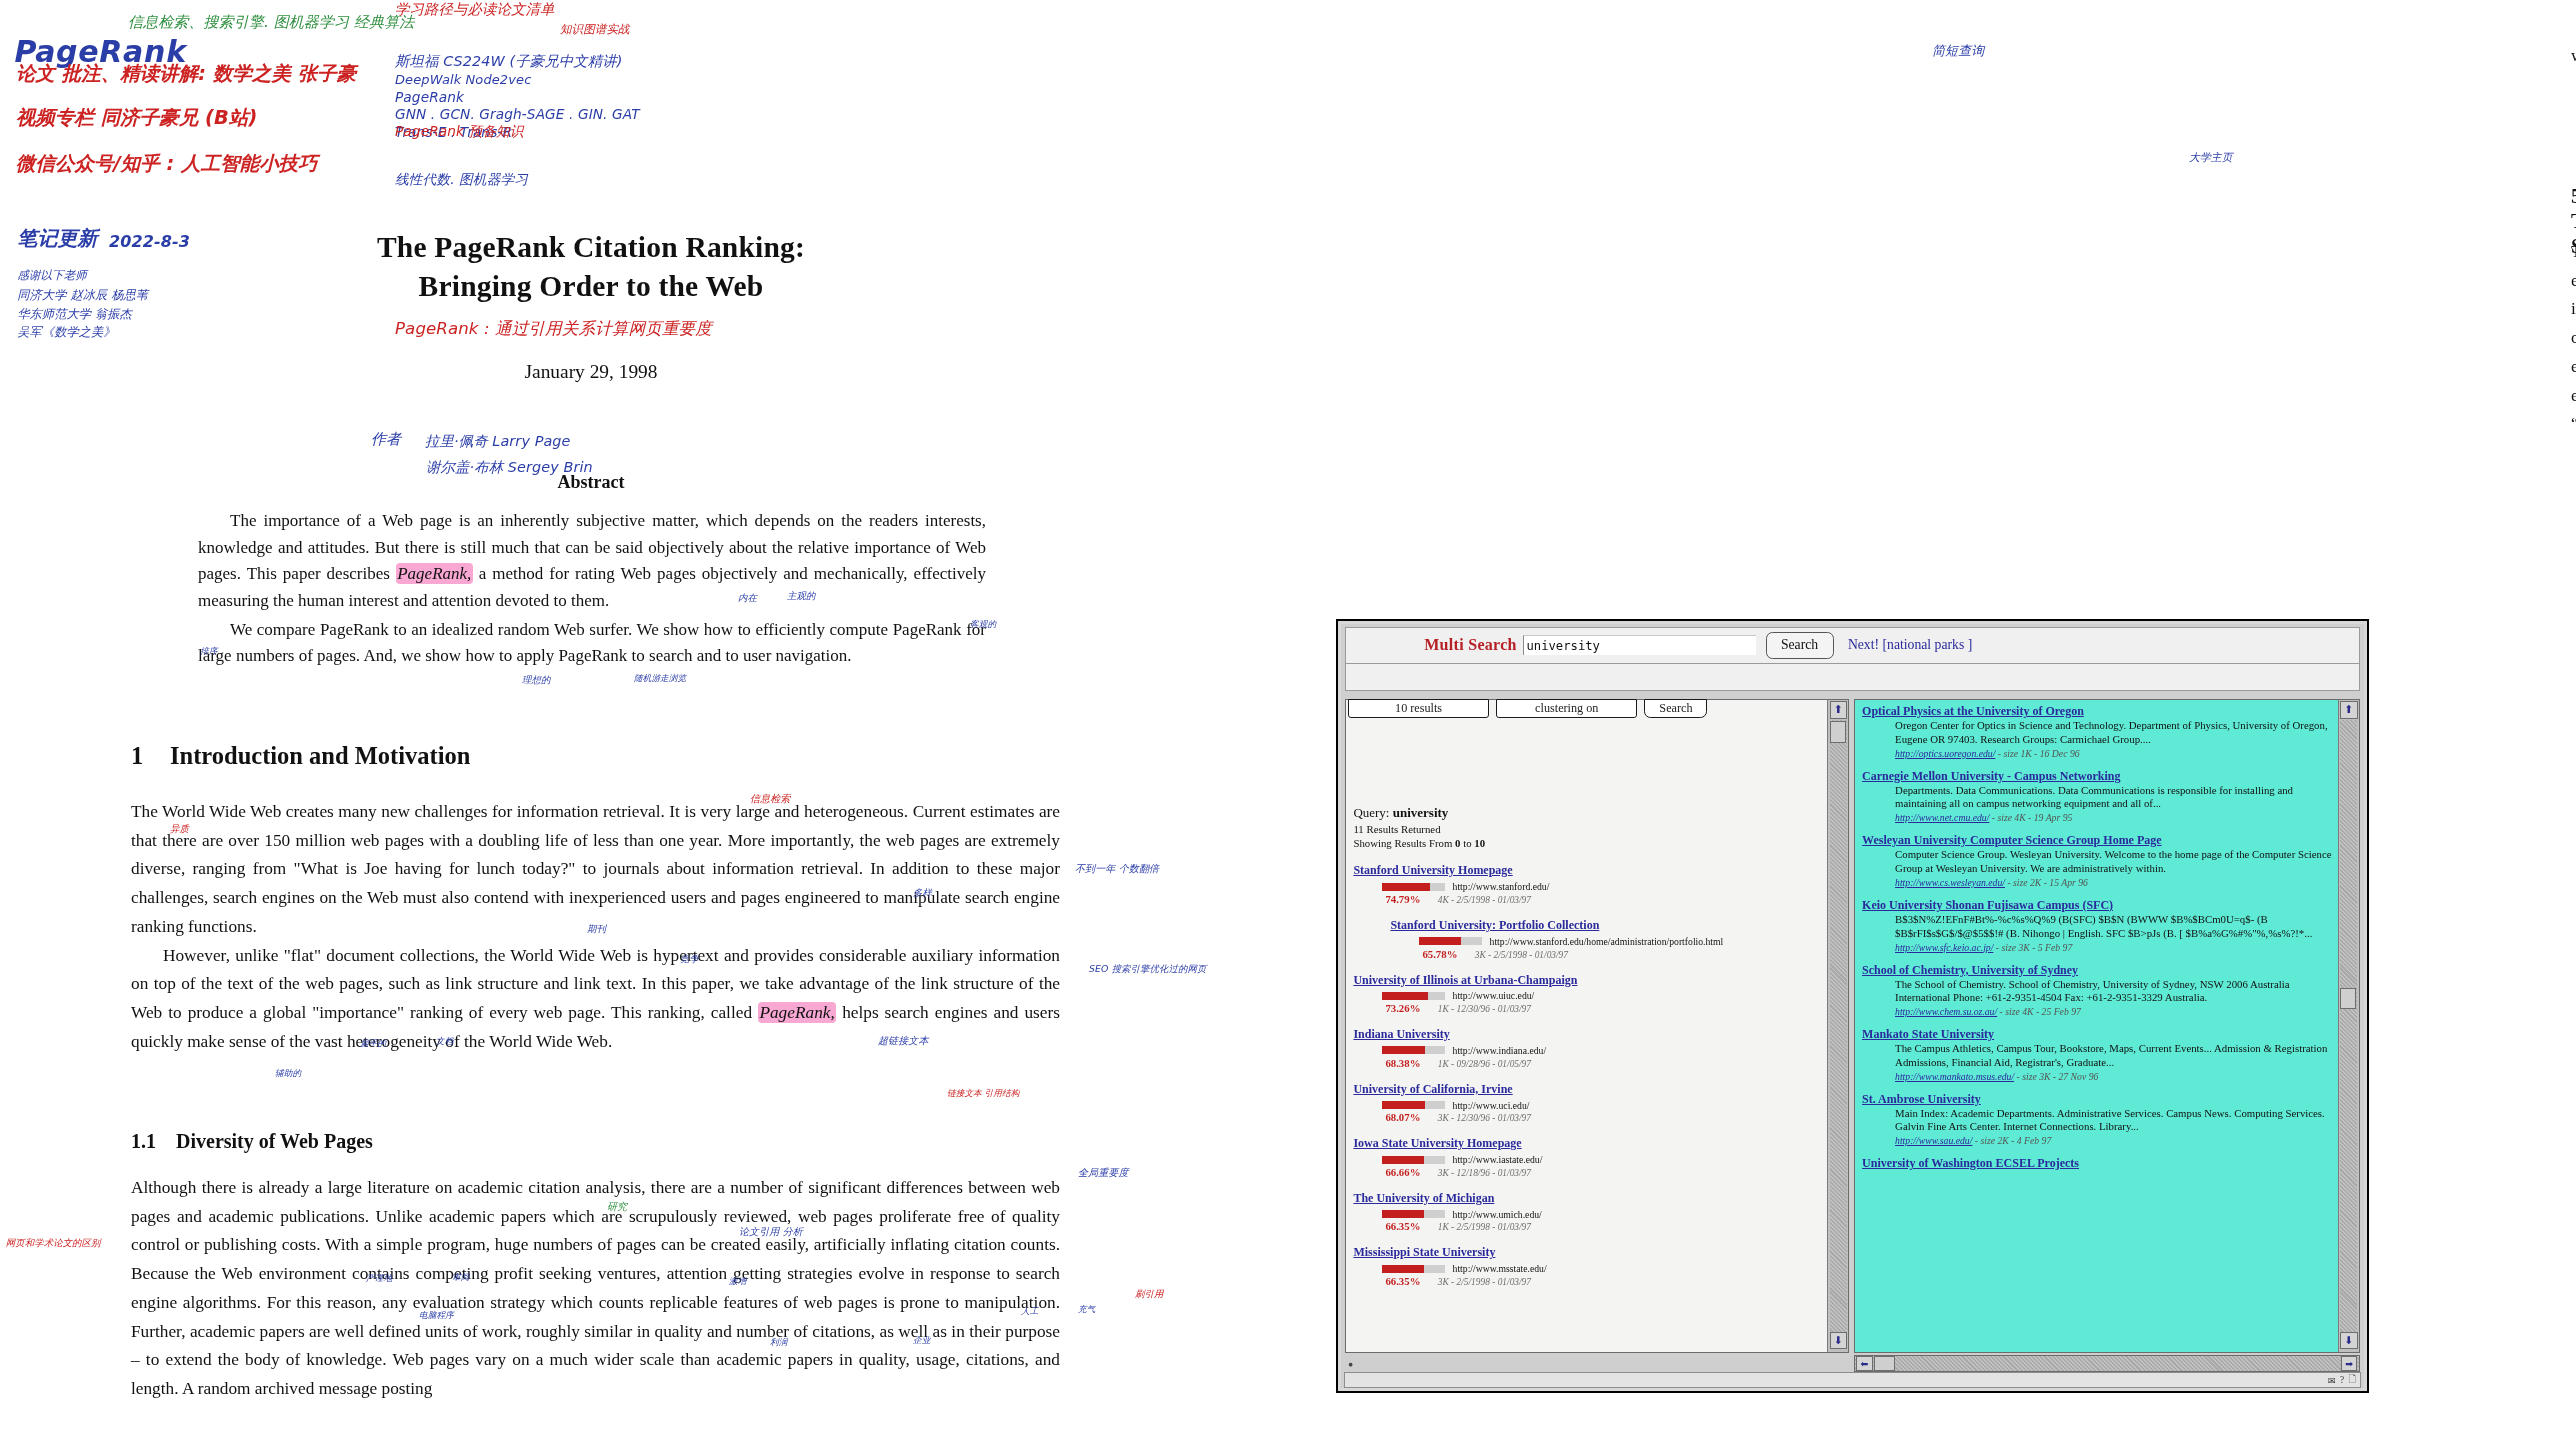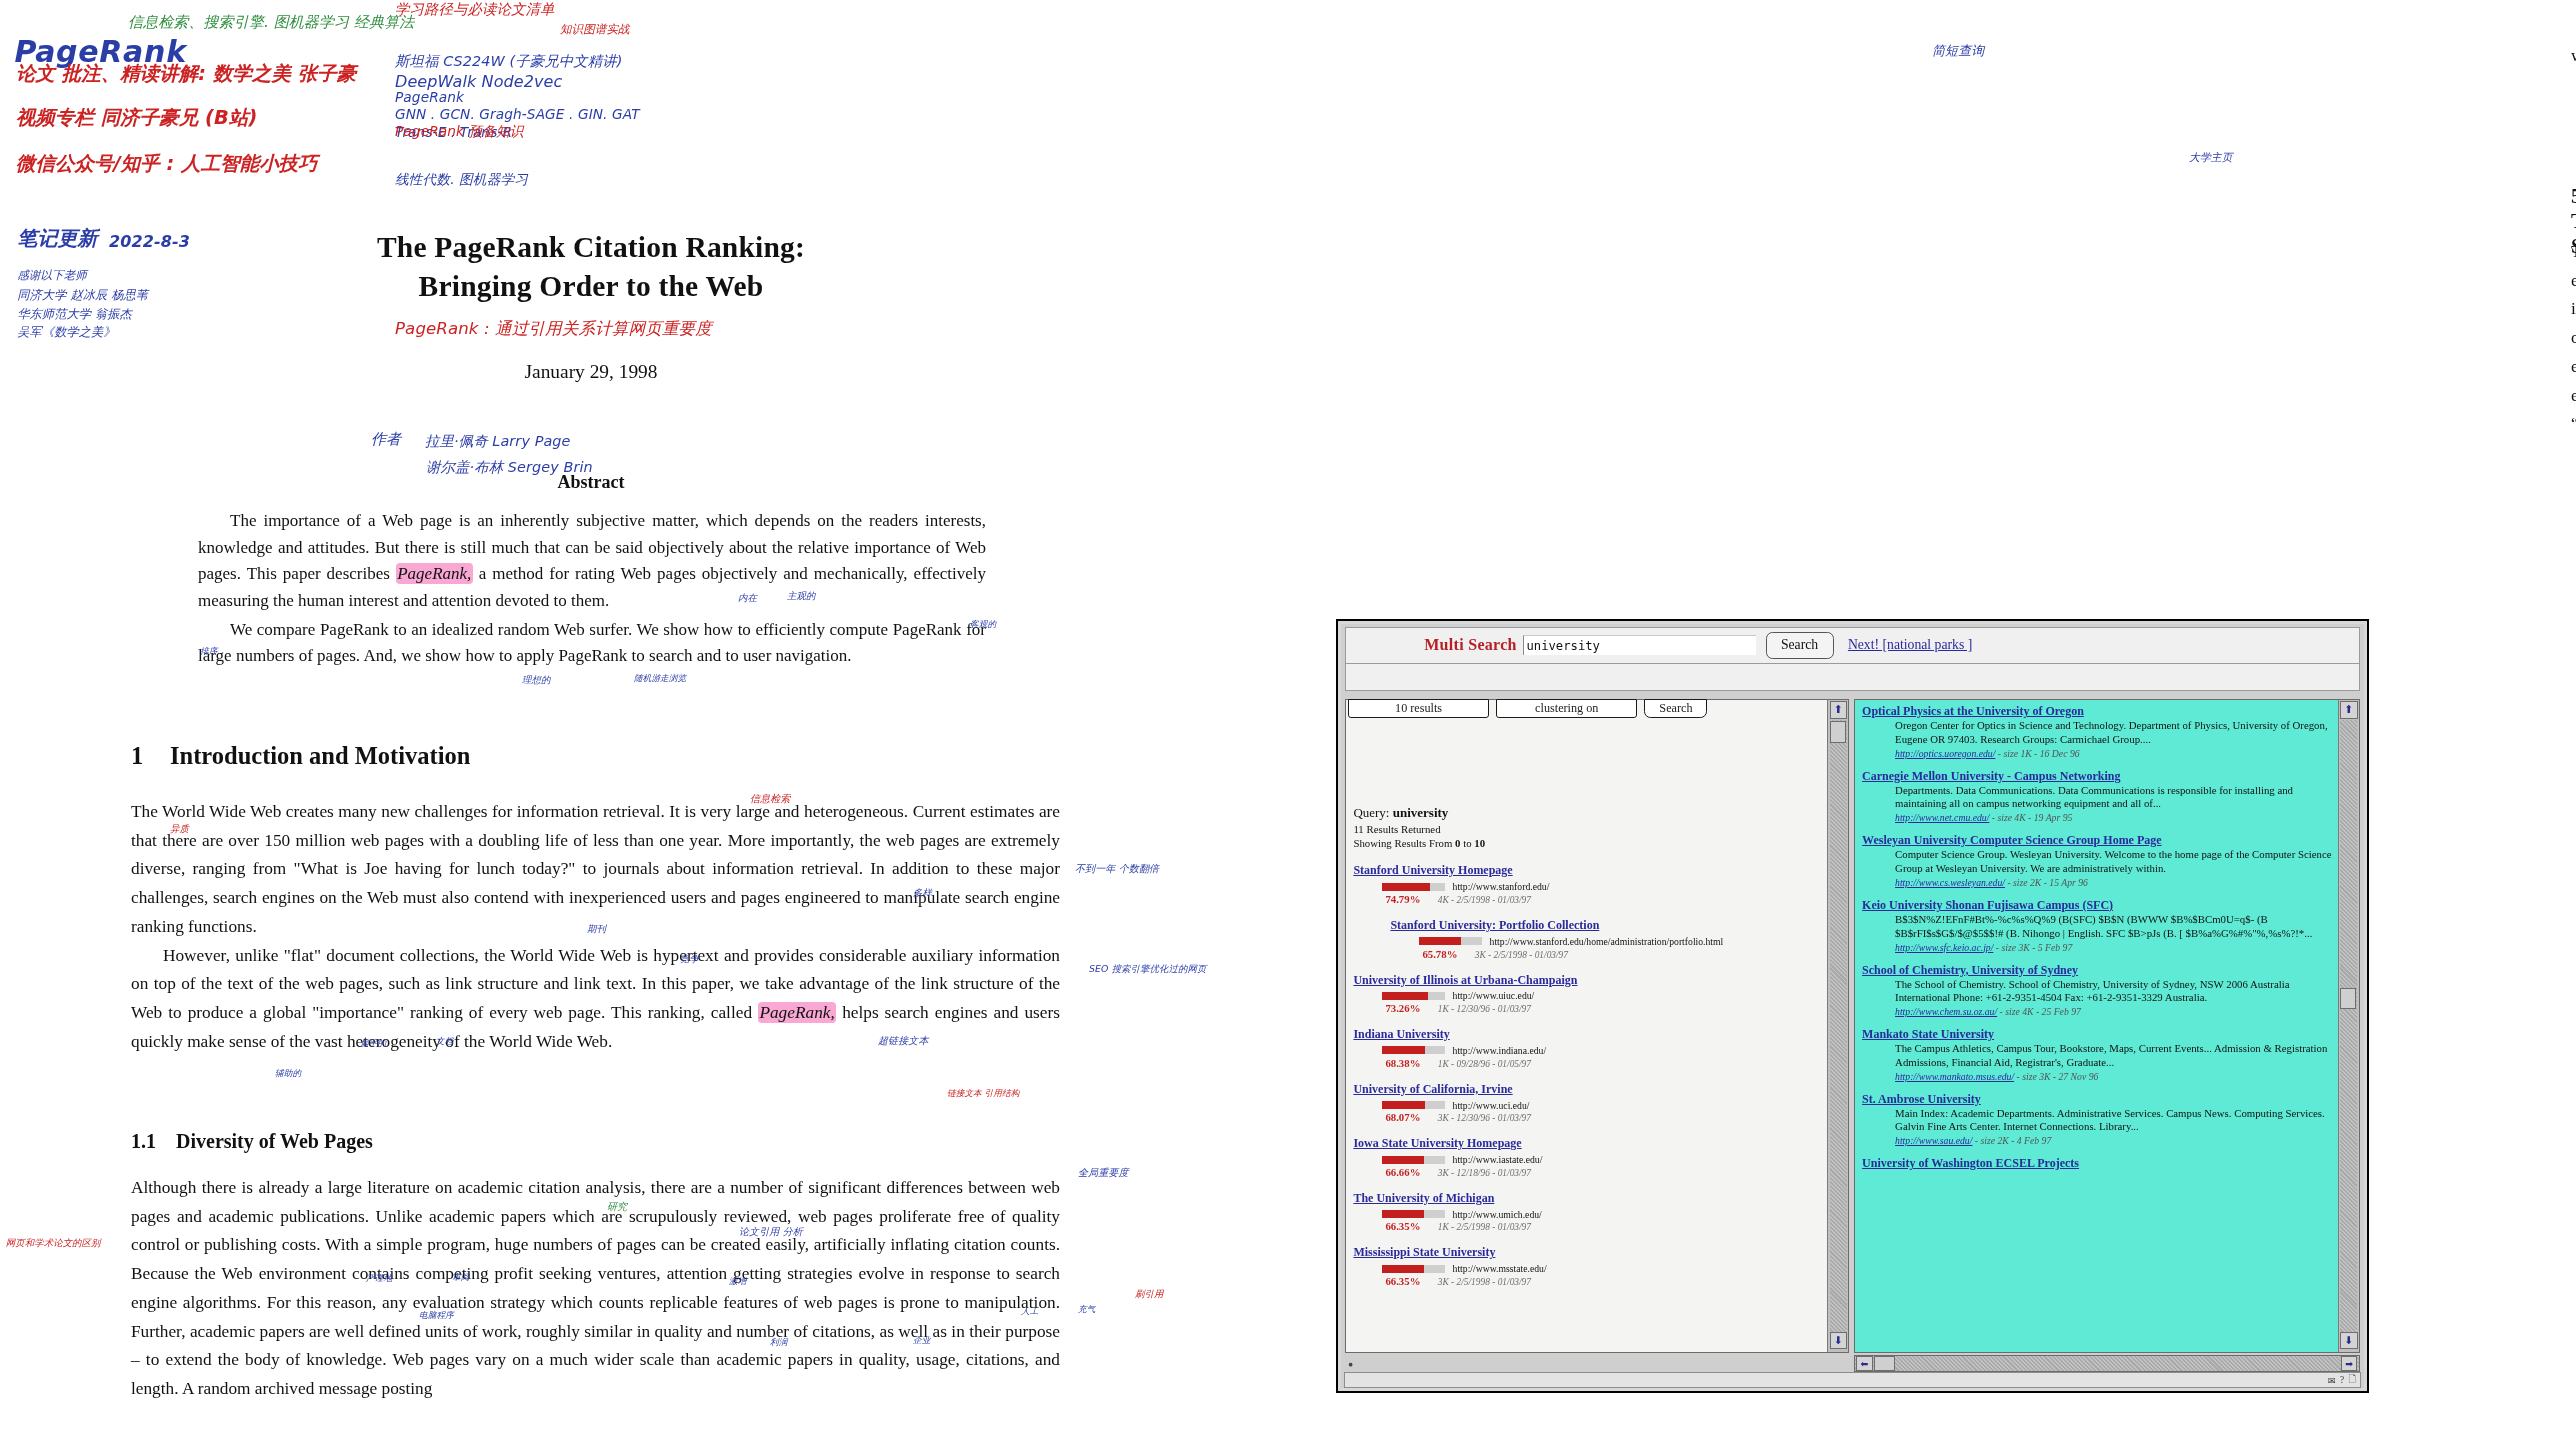--- a/index.html
+++ b/index.html
@@ -117,21 +117,21 @@
     font-family:"DejaVu Sans Mono", monospace;font-size:12.2px;
     display:flex;align-items:center;padding-left:2.9px;color:#111;
   }
   .ms-btn{
     margin-left:10px;width:66px;height:24.5px;background:#f4f4f4;
     border:1.4px solid #555;border-radius:6.5px;
     display:flex;align-items:center;justify-content:center;
     font-size:13.7px;color:#111;
   }
   .ms-next{
-    margin-left:14.4px;font-size:13.7px;color:#2a2a9c;text-decoration:underline;
+    margin-left:14.4px;font-size:13.7px;color:#2a2a9c;
   }
   .msrow2{
     position:absolute;left:4.3px;top:40px;right:4.3px;height:27px;
     background:#f0f0f0;border:1.4px solid #9a9a9a;border-top:none;box-sizing:border-box;
   }
 
   
   .pane{
     position:absolute;top:75px;bottom:35px;
     border:1.4px solid #6b6b6b;box-sizing:border-box;background:#f4f4f2;
@@ -235,21 +235,21 @@
     <div class="ann ann-blue hw" style="left:109px;top:202px;font-size:16px;font-weight:bold;">2022-8-3</div>
 
     <div class="ann ann-blue hw" style="left:17.3px;top:238px;font-size:11.5px;">感谢以下老师</div>
     <div class="ann ann-blue hw" style="left:17.3px;top:257px;font-size:12.2px;">同济大学  赵冰辰 杨思苇</div>
     <div class="ann ann-blue hw" style="left:17.3px;top:276px;font-size:12.2px;">华东师范大学 翁振杰</div>
     <div class="ann ann-blue hw" style="left:17.3px;top:294px;font-size:12.2px;">吴军《数学之美》</div>
 
     <div class="ann ann-red hw" style="left:395px;top:1.4px;font-size:14.4px;">学习路径与必读论文清单</div>
     <div class="ann ann-blue hw" style="left:395px;top:21.6px;font-size:14.4px;">斯坦福 CS224W (子豪兄中文精讲)</div>
     <div class="ann ann-red hw" style="left:560px;top:23px;font-size:11.5px;">知识图谱实战</div>
-    <div class="ann ann-blue hw" style="left:395px;top:42px;font-size:16px;">DeepWalk   Node2vec</div>
+    <div class="ann ann-blue hw" style="left:395px;top:42px;font-size:13px;">DeepWalk   Node2vec</div>
     <div class="ann ann-blue hw" style="left:395px;top:59px;font-size:13.7px;">PageRank</div>
     <div class="ann ann-blue hw" style="left:395px;top:76px;font-size:13.7px;">GNN . GCN. Gragh-SAGE . GIN. GAT</div>
     <div class="ann ann-blue hw" style="left:395px;top:94px;font-size:13.7px;">Trans-E . Trans-R</div>
     <div class="ann ann-red hw" style="left:395px;top:124px;font-size:13.7px;">PageRank 预备知识</div>
     <div class="ann ann-blue hw" style="left:395px;top:141px;font-size:13.7px;">线性代数. 图机器学习</div>
 
     <div class="title">
       <div>The PageRank Citation Ranking:</div>
       <div>Bringing Order to the Web</div>
     </div>

